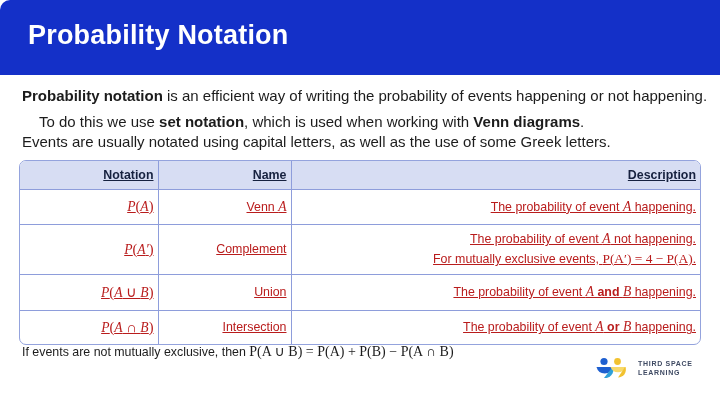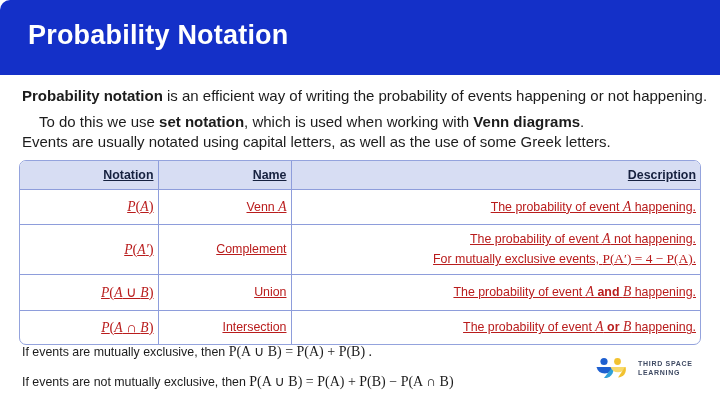--- a/index.html
+++ b/index.html
@@ -236,23 +236,20 @@
         <td>
           <span class="desc"><span>The probability of event </span><span class="mvar">A</span><span class="b"> or </span><span class="mvar">B</span><span> happening.</span></span>
         </td>
       </tr>
 
     </tbody>
   </table>
 </div>
 
 <div class="footer-formulas">
-  <div class="formula-line">
-    <span>If events are mutually exclusive, then </span><span class="mathinline">P(A ∪ B) = P(A) + P(B) .</span>
-  </div>
   <div class="formula-line">
     <span>If events are not mutually exclusive, then </span><span class="mathinline">P(A ∪ B) = P(A) + P(B) − P(A ∩ B)</span>
   </div>
 </div>
 
 <div class="logo">
   <svg class="logo-mark" viewBox="0 0 40 24">
     <circle cx="12" cy="5.5" r="3.6" fill="#1e5fd0"></circle>
     <path d="M4.5 11 A8.5 8.5 0 0 0 21 11 Z" fill="#1e5fd0"></path>
     <path d="M12 22 L20.5 11 L21 11 A8.5 8.5 0 0 1 12 22 Z" fill="#2f9fd8"></path>

